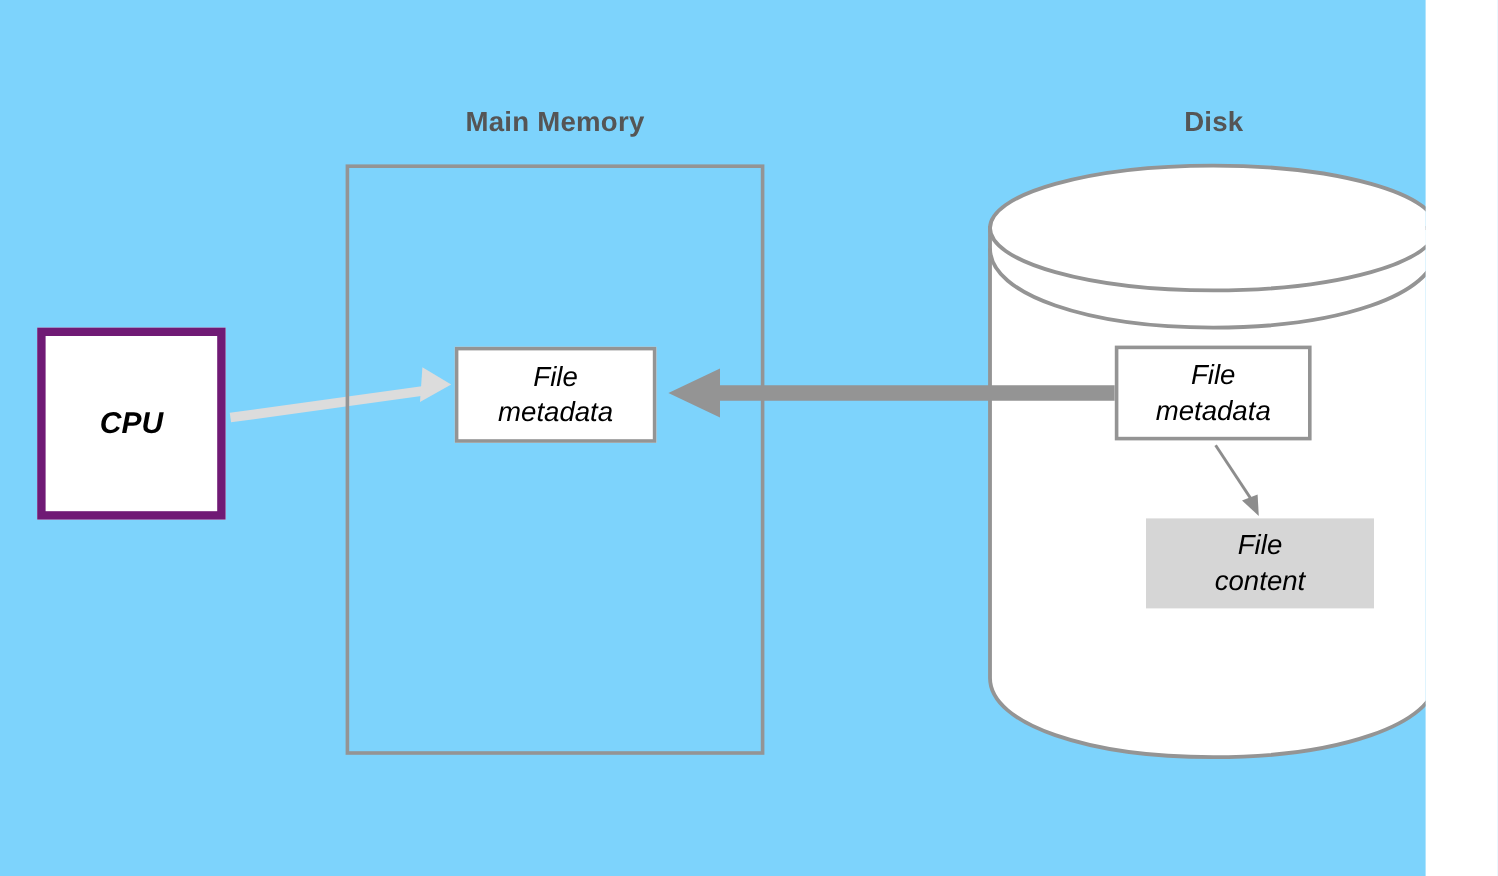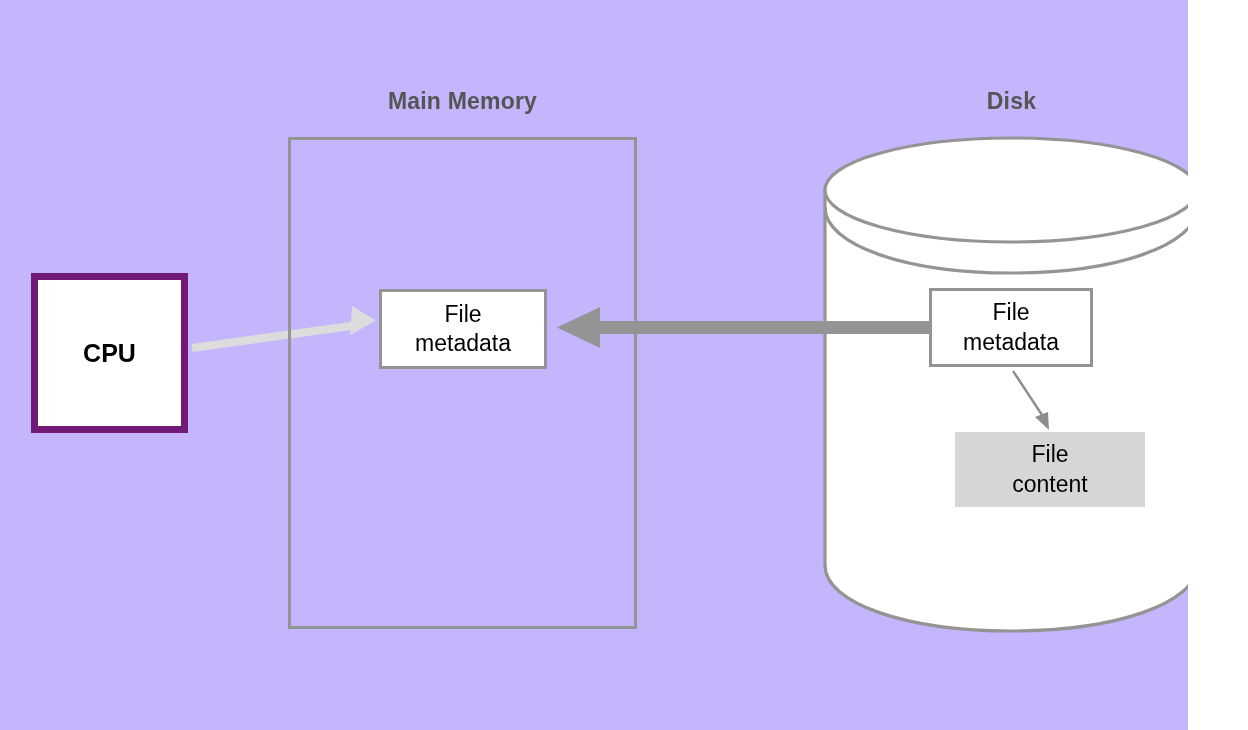--- a/index.html
+++ b/index.html
@@ -4,21 +4,21 @@
 <style>
   html, body {
     margin: 0;
     padding: 0;
     background: #ffffff;
   }
   #canvas {
     position: relative;
     width: 1188px;
     height: 730px;
-    background: #c4b5fd;
+    background: #7dd3fc;
     overflow: hidden;
     font-family: "Liberation Sans", sans-serif;
   }
   .svg-layer {
     position: absolute;
     left: 0;
     top: 0;
     width: 1248px;
     height: 730px;
   }
@@ -40,20 +40,21 @@
     align-items: center;
     justify-content: center;
     font-family: "Liberation Sans", sans-serif;
     font-size: 23px;
     color: #000000;
     line-height: 1.28;
     text-align: center;
   }
   .node-box .line {
     display: block;
+    font-style: italic;
   }
   #cpu-box {
     left: 31px;
     top: 273px;
     width: 157px;
     height: 160px;
     border: 7px solid #701a75;
     background: #ffffff;
     font-weight: bold;
     font-size: 25px;

